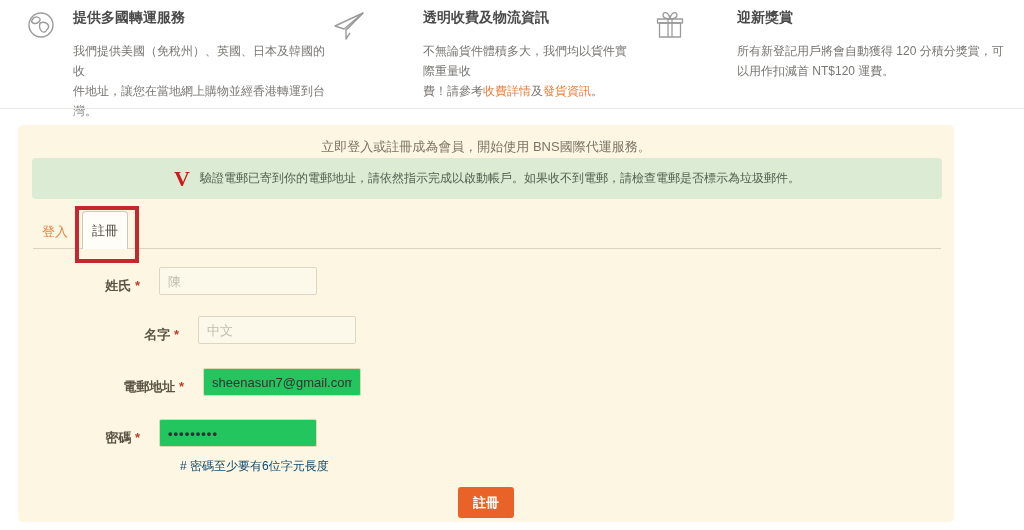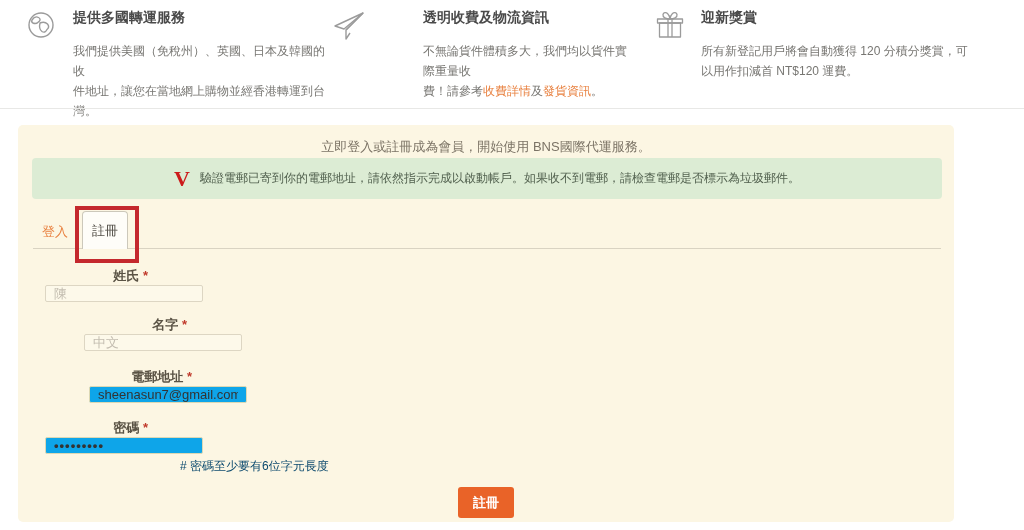--- a/index.html
+++ b/index.html
@@ -6,21 +6,21 @@
   body{
     width:1024px;height:530px;position:relative;overflow:hidden;
     background:#ffffff;
     font-family:"Liberation Sans","DejaVu Sans",sans-serif;
     -webkit-font-smoothing:antialiased;
   }
   
   .feature{position:absolute;top:8px;display:flex;align-items:flex-start;}
   .f1{left:26px;width:300px;}
   .f2{left:332px;width:300px;gap:40px;}
-  .f3{left:656px;width:366px;}
+  .f3{left:656px;width:366px;gap:36px;}
   .ficon{flex:0 0 auto;margin-right:17px;margin-top:2px;display:block;}
   .ftext{flex:1 1 auto;}
   .feature-title{margin:0 0 15px;font-size:14px;font-weight:bold;color:#4a4a4a;line-height:18px;}
   .feature-body{margin:0;font-size:12px;color:#777672;line-height:20px;white-space:pre-line;}
   .flink{color:#e8803f;text-decoration:none;cursor:pointer;}
   
   .divider{position:absolute;left:0;top:108px;width:1024px;height:0;border-top:1px solid #e8e8e6;}
   
   .panel{position:absolute;left:18px;top:125px;width:936px;height:397px;
          background:#fcf6e3;border-radius:5px;}
@@ -34,28 +34,28 @@
   
   .tab-line{position:absolute;left:15px;right:13px;top:123px;height:0;border-top:1px solid #d9d3c2;}
   .tab-login{position:absolute;left:24px;top:98px;font-size:13px;color:#e8803f;cursor:pointer;}
   .tab-register{position:absolute;left:64px;top:86px;width:46px;height:38px;background:#fefdf8;
                 border:1px solid #ccc8ba;border-bottom:none;border-radius:4px 4px 0 0;
                 display:flex;align-items:center;justify-content:center;
                 font-size:13px;color:#55524a;cursor:pointer;z-index:2;box-sizing:border-box;}
   .red-box{position:absolute;left:57px;top:81px;width:64px;height:57px;box-sizing:border-box;
            border:4px solid #c4282d;z-index:3;pointer-events:none;}
   
-  .frow{position:absolute;left:8px;display:flex;align-items:flex-start;height:28px;flex-direction:column;}
+  .frow{position:absolute;left:0;display:flex;align-items:flex-end;height:28px;}
   .flabel{width:122px;text-align:right;font-size:13px;font-weight:bold;color:#5a5345;flex:0 0 auto;}
   .req{color:#c0392b;font-weight:bold;}
   .finput{margin-left:19px;width:158px;height:28px;box-sizing:border-box;border:1px solid #ddd6c3;
           background:#fdf9ea;border-radius:2px;font-size:13px;color:#333;padding:0 8px;outline:none;
           font-family:"Liberation Sans","DejaVu Sans",sans-serif;}
   .finput::placeholder{color:#c3bdb0;}
-  .autofill{background:#0ea5e9;border-color:#dcd8b4;}
+  .autofill{background:#22c55e;border-color:#dcd8b4;}
   .pw{font-weight:bold;letter-spacing:1px;}
   .hint{position:absolute;left:162px;top:333px;font-size:12px;color:#0c4a6e;}
   .submit{position:absolute;left:440px;top:362px;width:56px;height:31px;background:#e96328;
           border:none;border-radius:3px;color:#fff;font-size:13px;font-weight:bold;cursor:pointer;
           font-family:"Liberation Sans","DejaVu Sans",sans-serif;}
 </style>
 </head>
 <body>
 
 <div class="feature f1">

